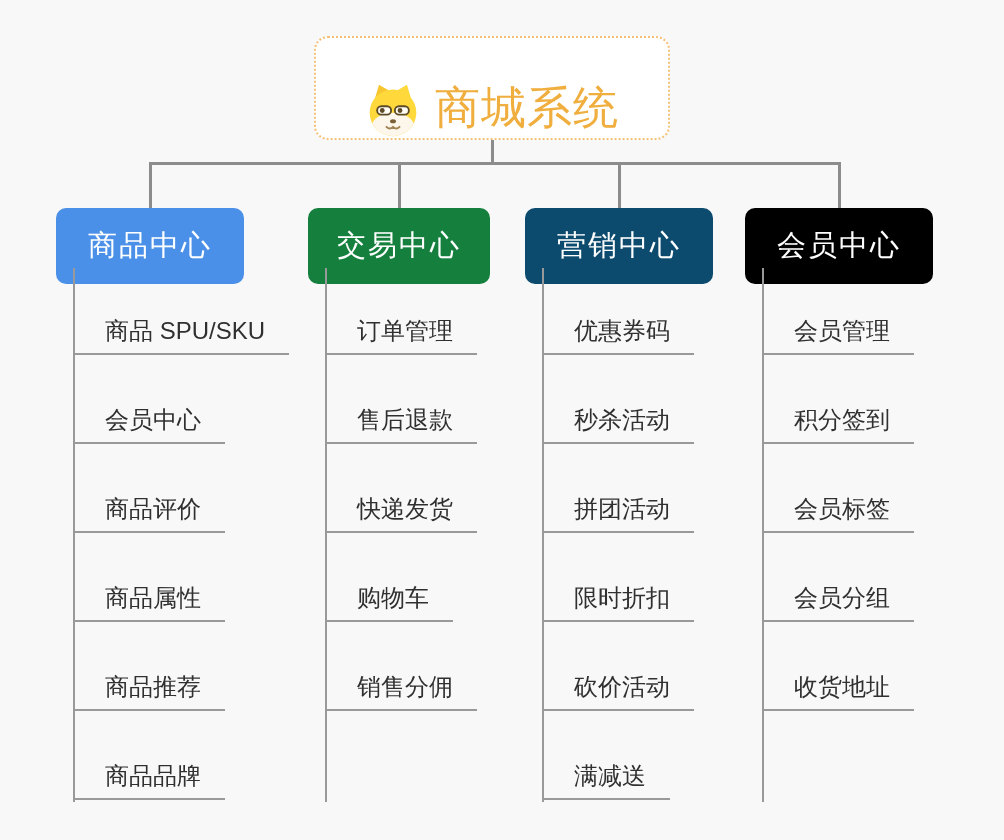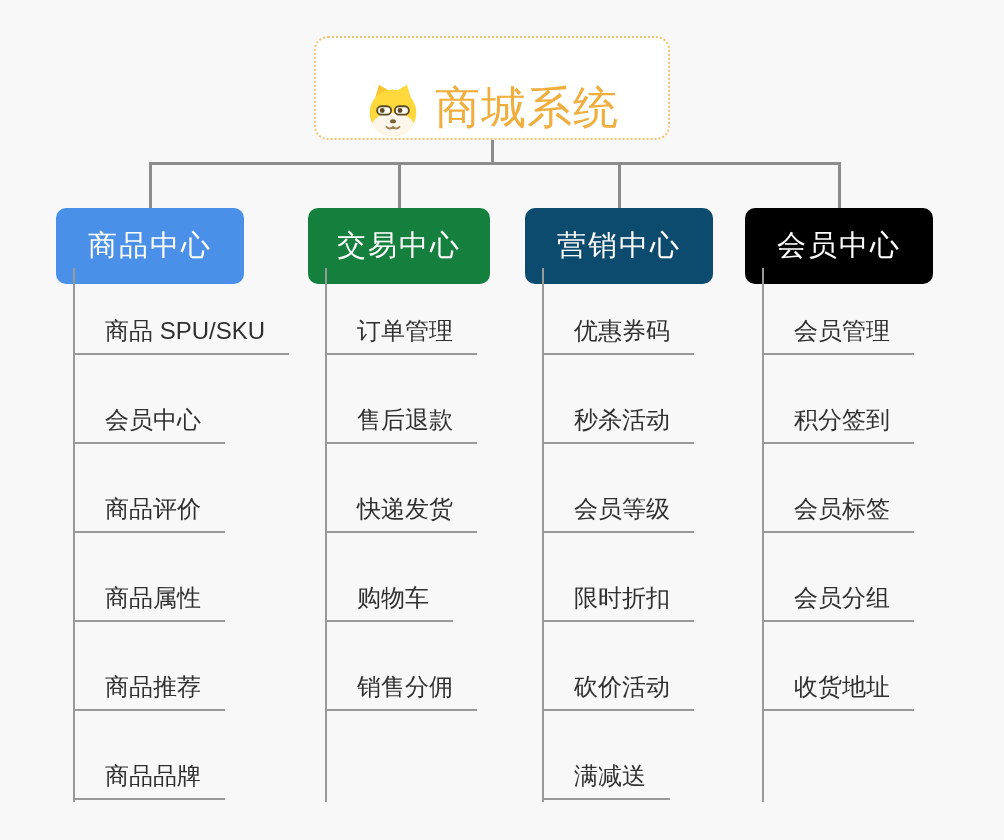--- a/index.html
+++ b/index.html
@@ -143,21 +143,21 @@
     <div class="branch-box" style="background-color: #0c4a6e;">营销中心</div>
     <div class="spine"></div>
     <div class="rows">
       <div class="row">
           <span class="sub-label">优惠券码</span>
         </div>
       <div class="row">
           <span class="sub-label">秒杀活动</span>
         </div>
       <div class="row">
-          <span class="sub-label">会员等级</span>
+          <span class="sub-label">拼团活动</span>
         </div>
       <div class="row">
           <span class="sub-label">限时折扣</span>
         </div>
       <div class="row">
           <span class="sub-label">砍价活动</span>
         </div>
       <div class="row">
           <span class="sub-label">满减送</span>
         </div>

